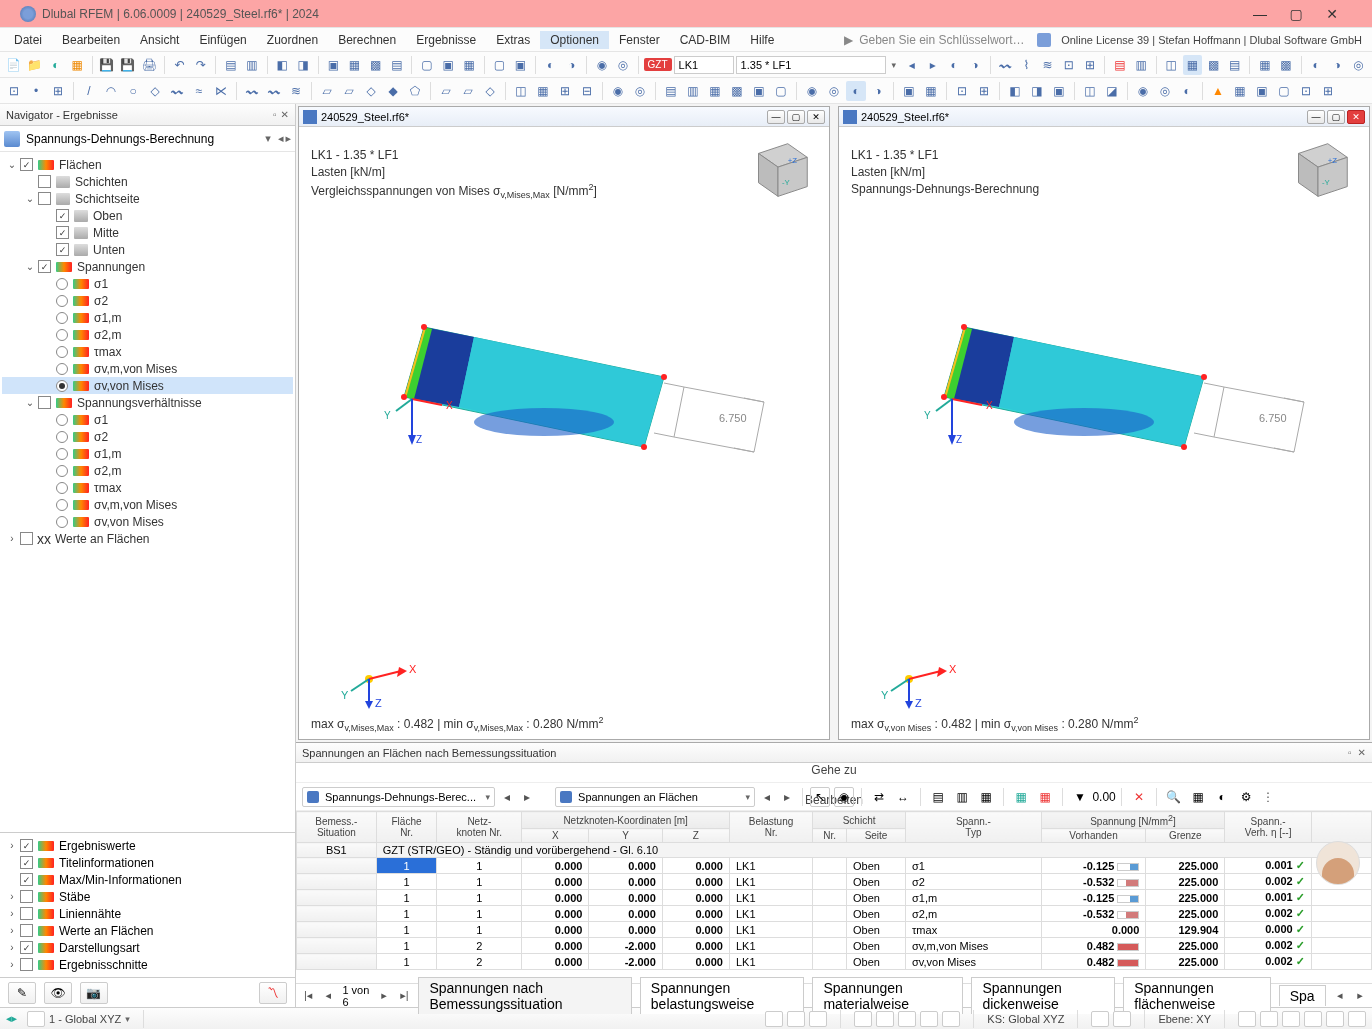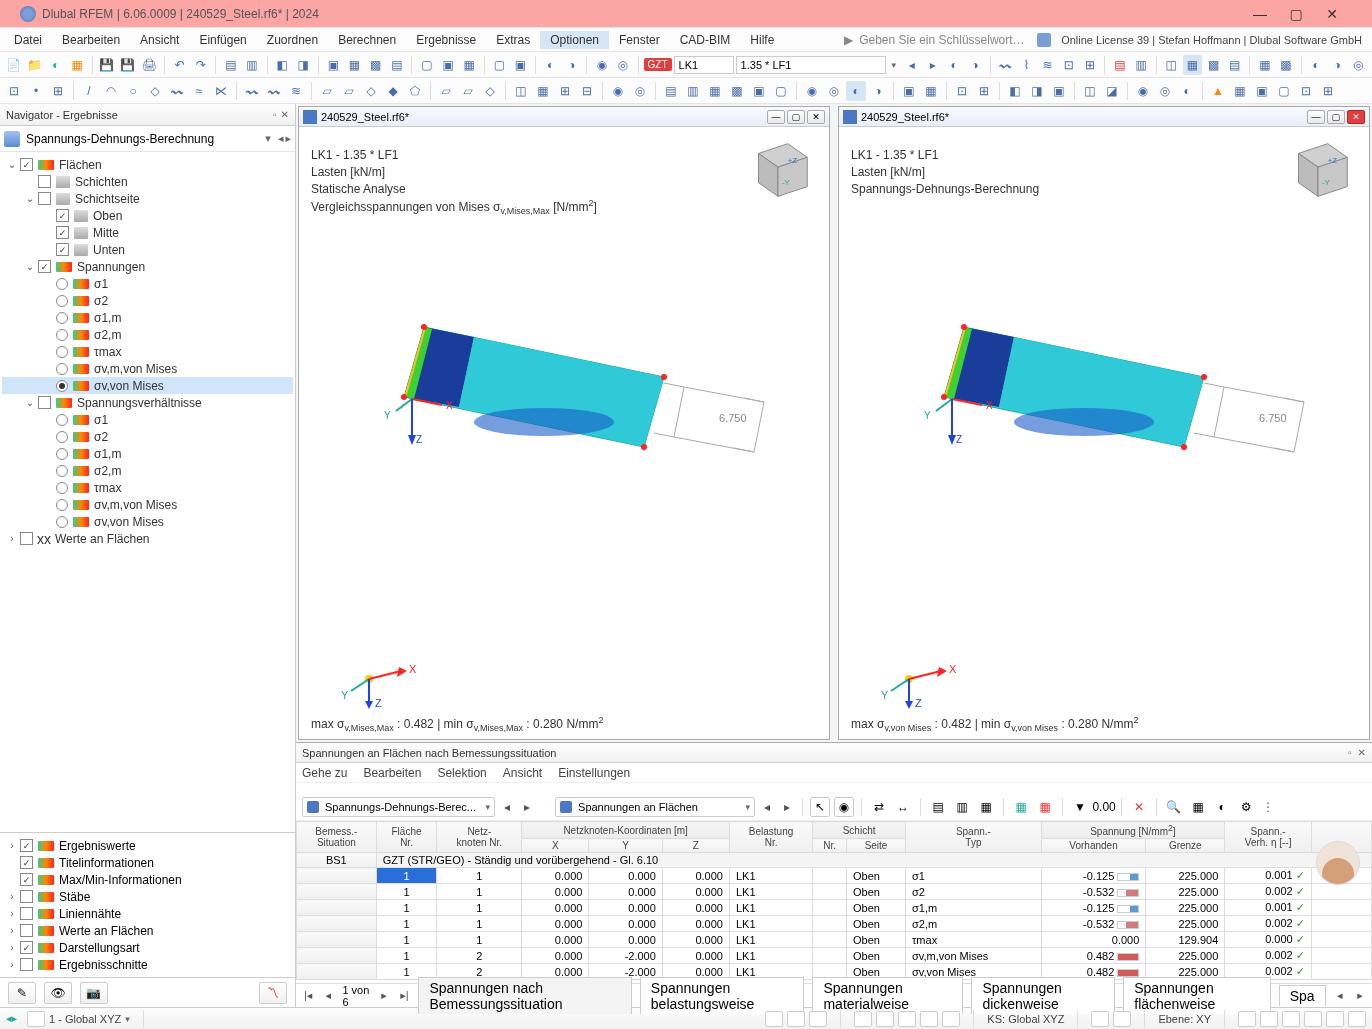--- a/index.html
+++ b/index.html
@@ -69,38 +69,38 @@
 .cube svg { width: 100%; height: 100%; }
 .model { position: absolute; top: 180px; left: 40px; right: 20px; height: 170px; }
 .model svg { width: 100%; height: 100%; }
 .coord { position: absolute; bottom: 30px; left: 40px; width: 80px; height: 60px; }
 .vp-foot { position: absolute; bottom: 6px; left: 12px; font-size: 12px; color: #333; }
 
 
 .tablepanel { height: 265px; border-top: 1px solid #aaa; background: #fff; display: flex; flex-direction: column; }
 .tp-hdr { height: 20px; background: linear-gradient(#fdfdfd, #f1f1f1); border-bottom: 1px solid #ccc; display: flex; align-items: center; padding: 0 6px; font-size: 11px; color: #333; }
 .tp-hdr .controls { margin-left: auto; display: flex; gap: 6px; font-size: 10px; color: #666; }
-.tp-menu { height: 20px; display: flex; align-items: center; padding: 0 6px; gap: 16px; font-size: 12px; color: #444; border-bottom: 1px solid #eee; }
-.tp-tool { height: 28px; display: flex; align-items: center; padding: 0 6px; gap: 4px; border-bottom: 1px solid #eee; margin-top: 10px; }
+.tp-menu { height: 20px; display: flex; align-items: center; padding: 0 6px; gap: 16px; font-size: 12px; color: #444; border-bottom: 1px solid #eee; flex-direction: column; }
+.tp-tool { height: 28px; display: flex; align-items: center; padding: 0 6px; gap: 4px; border-bottom: 1px solid #eee; }
 .tp-tool .combo2 { height: 20px; border: 1px solid #ccc; padding: 0 18px 0 22px; font-size: 11px; display: inline-flex; align-items: center; background: #fff; min-width: 160px; border-radius: 2px; position: relative; }
 .tp-tool .combo2::before { content: ""; position: absolute; left: 4px; width: 12px; height: 12px; background: #4a78c2; border-radius: 2px; }
 .tp-tool .combo2::after { content: "▾"; position: absolute; right: 4px; color: #666; font-size: 9px; }
 .tp-tool .arrow { width: 16px; text-align: center; color: #555; }
 .tp-tool .tico { width: 20px; height: 20px; display: inline-flex; align-items: center; justify-content: center; border: 1px solid transparent; border-radius: 2px; }
 .tp-tool .tico.box { border-color: #ccc; }
 
 .tgrid { flex: 1; overflow: auto; }
 table { border-collapse: collapse; width: 100%; font-size: 11px; }
 th, td { border: 1px solid #ddd; padding: 1px 4px; text-align: center; background: #fff; }
 th { background: linear-gradient(#fafafa, #f0f0f0); font-weight: normal; color: #444; font-size: 10px; }
 th.group { background: linear-gradient(#f5f5f5, #ececec); }
 td.rowhdr { background: linear-gradient(#fafafa, #f0f0f0); }
 td.sel { background: #2a6fd8; color: #fff; }
 td.grouprow { background: #f4f4f4; text-align: left; padding-left: 6px; }
-td.right { text-align: right; padding-right: 6px; }
+td.right { text-align: right; padding-right: 6px; font-weight: bold; }
 td.left { text-align: left; padding-left: 6px; }
 .valbar { display: inline-block; width: 22px; height: 8px; vertical-align: middle; margin-left: 3px; }
 .valbar.b1 { background: linear-gradient(90deg, #fff 60%, #5a9bd5 60%); border: 1px solid #ccc; }
 .valbar.b2 { background: linear-gradient(90deg, #fff 40%, #d27b7b 40%); border: 1px solid #ccc; }
 .valbar.b3 { background: #d55a5a; border: 1px solid #ccc; }
 .chkcell { color: #2a9d2a; }
 
 .tp-pager { height: 24px; border-top: 1px solid #ddd; display: flex; align-items: center; padding: 0 6px; font-size: 11px; gap: 8px; }
 .tp-pager .pbtn { width: 16px; text-align: center; color: #555; }
 .tp-pager .tab { border: 1px solid #ccc; border-bottom: none; padding: 2px 10px; background: #fff; font-size: 14px; }
@@ -518,21 +518,20 @@
           <div class="wbtns">
             <span class="wbtn">—</span>
             <span class="wbtn">▢</span>
             <span class="wbtn">✕</span>
           </div>
         </div>
         <div class="vp-body">
           <div class="vp-info">
             <div>LK1 - 1.35 * LF1</div>
             <div>Lasten [kN/m]</div>
-            <div>Statische Analyse</div>
             <div>Vergleichsspannungen von Mises σ<sub>v,Mises,Max</sub> [N/mm<sup>2</sup>]</div>
           </div>
           <div class="cube">
             <svg viewBox="0 0 80 72">
                 <polygon points="20,18 50,8 70,22 40,32" fill="#d0d0d0" stroke="#888"></polygon>
                 <polygon points="20,18 40,32 40,62 20,48" fill="#bcbcbc" stroke="#888"></polygon>
                 <polygon points="40,32 70,22 70,52 40,62" fill="#c8c8c8" stroke="#888"></polygon>
                 <text x="50" y="28" font-size="8" fill="#2a6fd8">+Z</text>
                 <text x="44" y="50" font-size="8" fill="#2a9">-Y</text>
               </svg>

